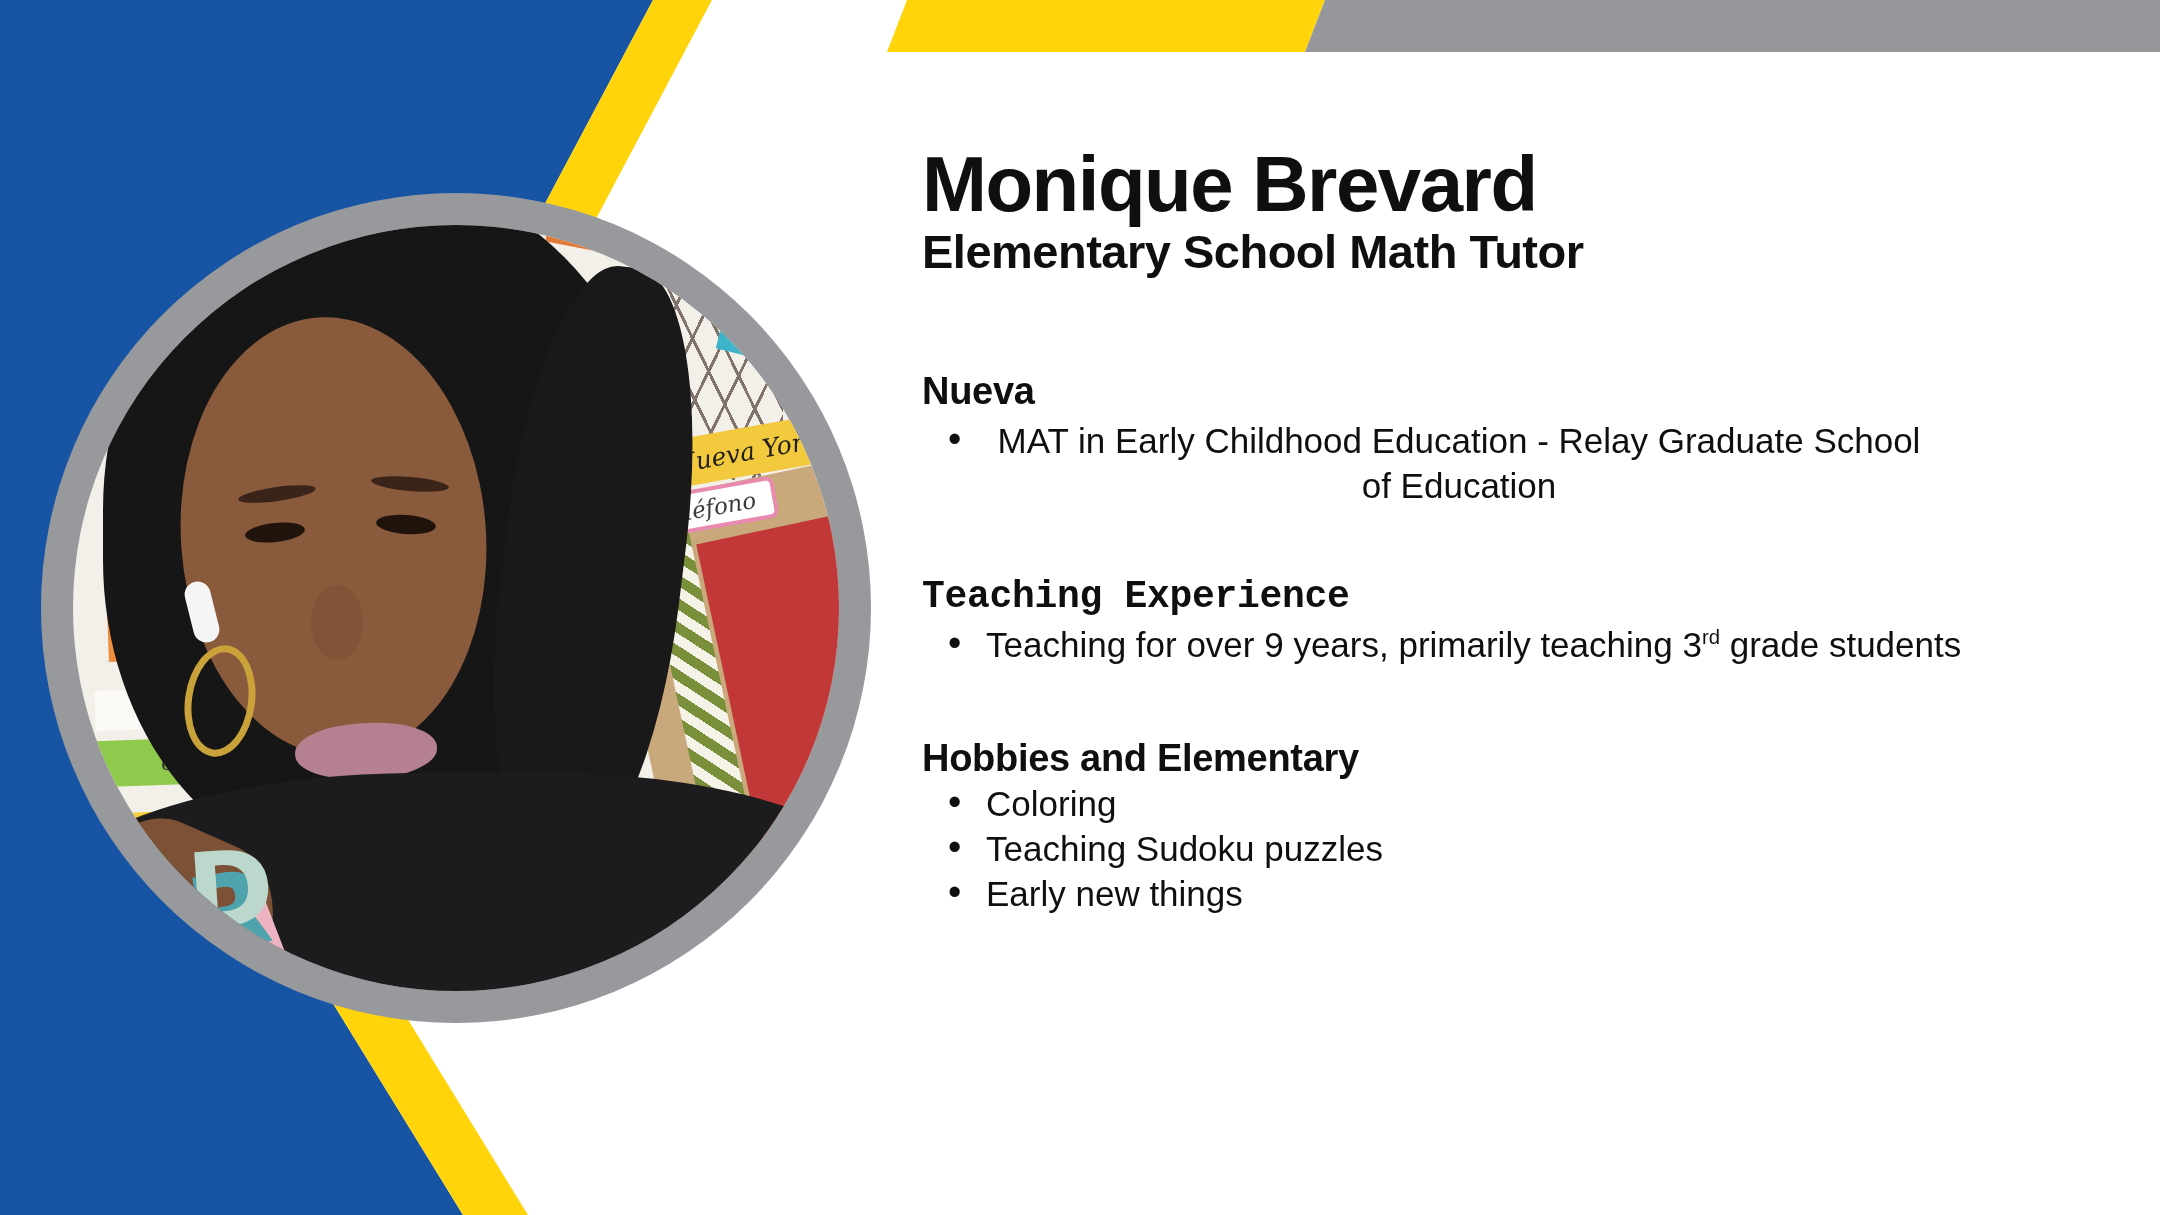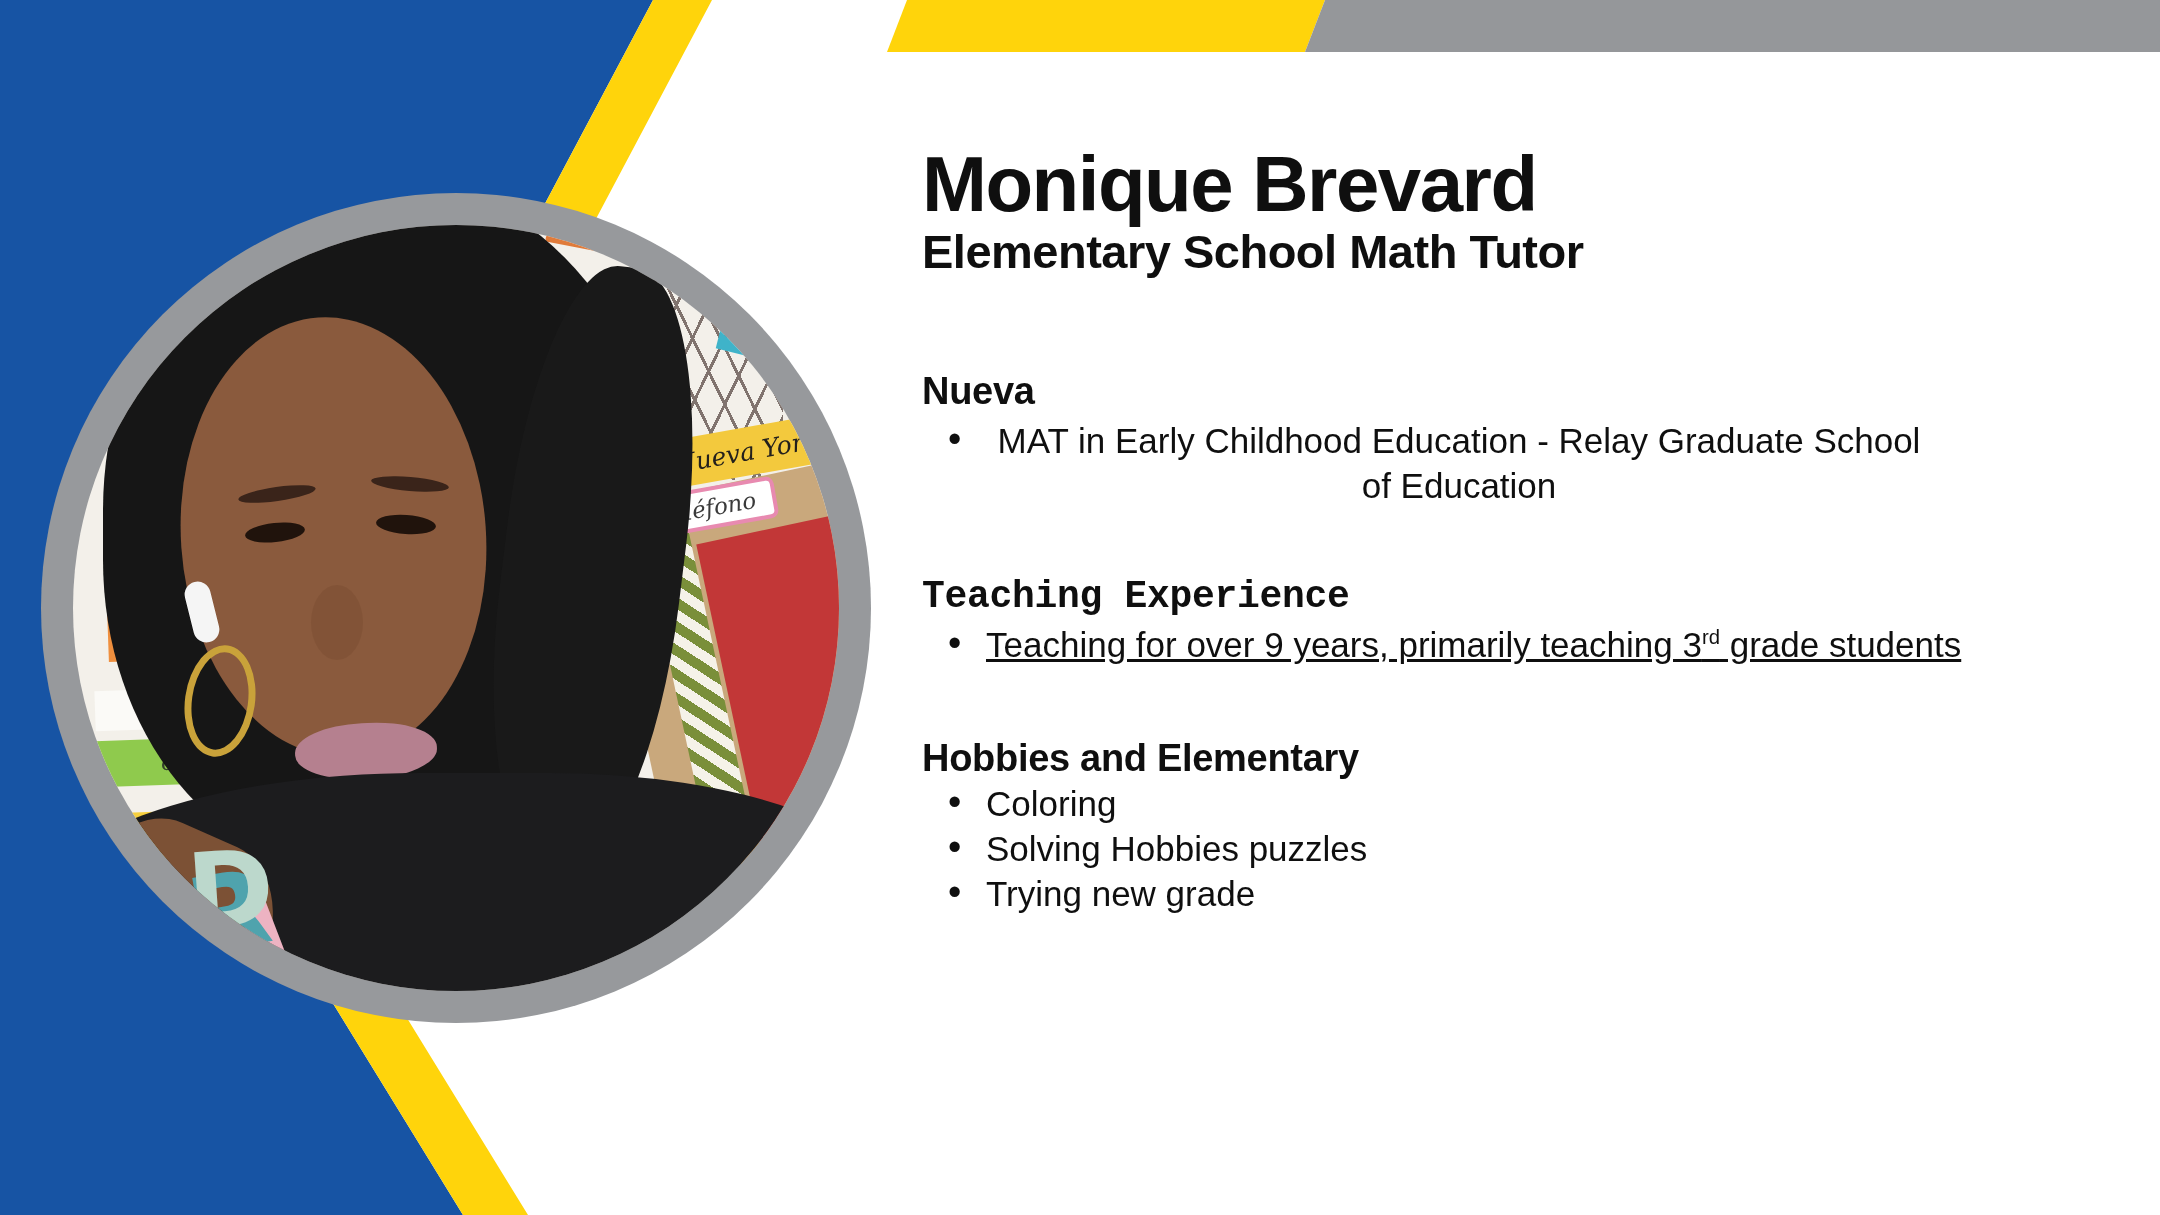--- a/index.html
+++ b/index.html
@@ -85,21 +85,21 @@
   .sec-h{font-size:38px;font-weight:700;letter-spacing:-.3px;}
   .h-degree{top:370px;}
   .h-exp{top:575px;font-family:Liberation Mono, monospace;}
   .h-hob{top:737px;}
   ul.bullets{list-style:none;font-size:35px;line-height:45px;font-weight:400;}
   ul.bullets li{position:relative;padding-left:64px;}
   ul.bullets li::before{content:"\2022";position:absolute;left:26px;top:-1px;font-size:38px;}
   .ul-degree{top:418px;text-align:center;}
   .ul-degree li{max-width:1010px;}
   .ul-exp{top:622px;}
-  .ul-exp li{white-space:nowrap;text-decoration:underline;}
+  .ul-exp li{white-space:nowrap;}
   .ul-hob{top:781px;}
   sup{font-size:58%;line-height:0;}
 </style>
 </head>
 <body>
 
 <div class="stage">
 
   <div class="shape blue-panel"></div>
   <div class="shape yellow-band"></div>
@@ -159,18 +159,18 @@
     </ul>
 
     <h3 class="sec-h h-exp">Teaching Experience</h3>
     <ul class="bullets ul-exp">
       <li><span>Teaching for over 9 years, primarily teaching 3</span><sup>rd</sup><span> grade students</span></li>
     </ul>
 
     <h3 class="sec-h h-hob">Hobbies and Elementary</h3>
     <ul class="bullets ul-hob">
       <li><span>Coloring</span></li>
-      <li><span>Solving Hobbies puzzles</span></li>
-      <li><span>Trying new grade</span></li>
+      <li><span>Teaching Sudoku puzzles</span></li>
+      <li><span>Early new things</span></li>
     </ul>
   </div>
 
 </div>
 
 </body></html>

